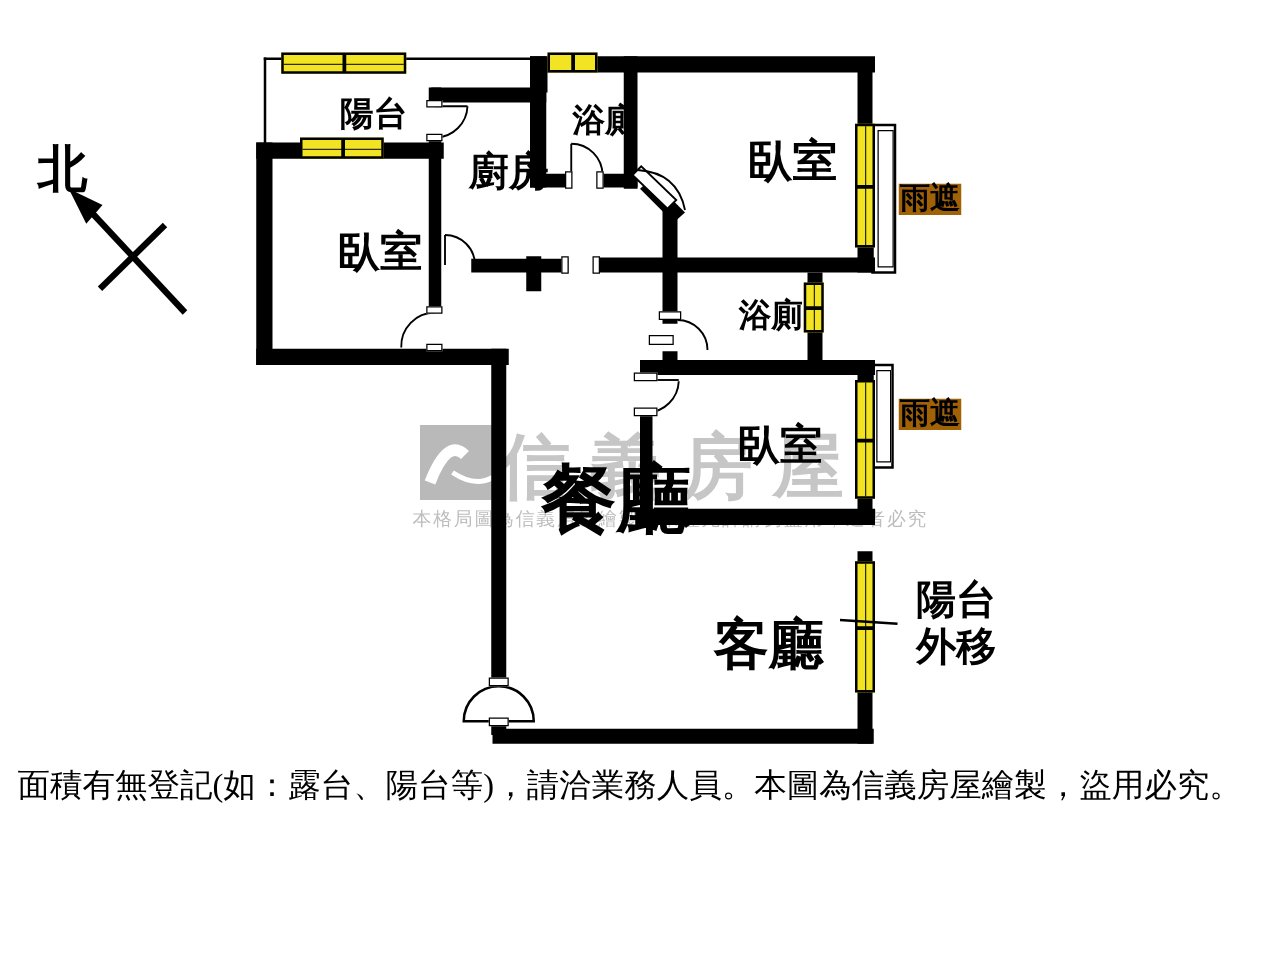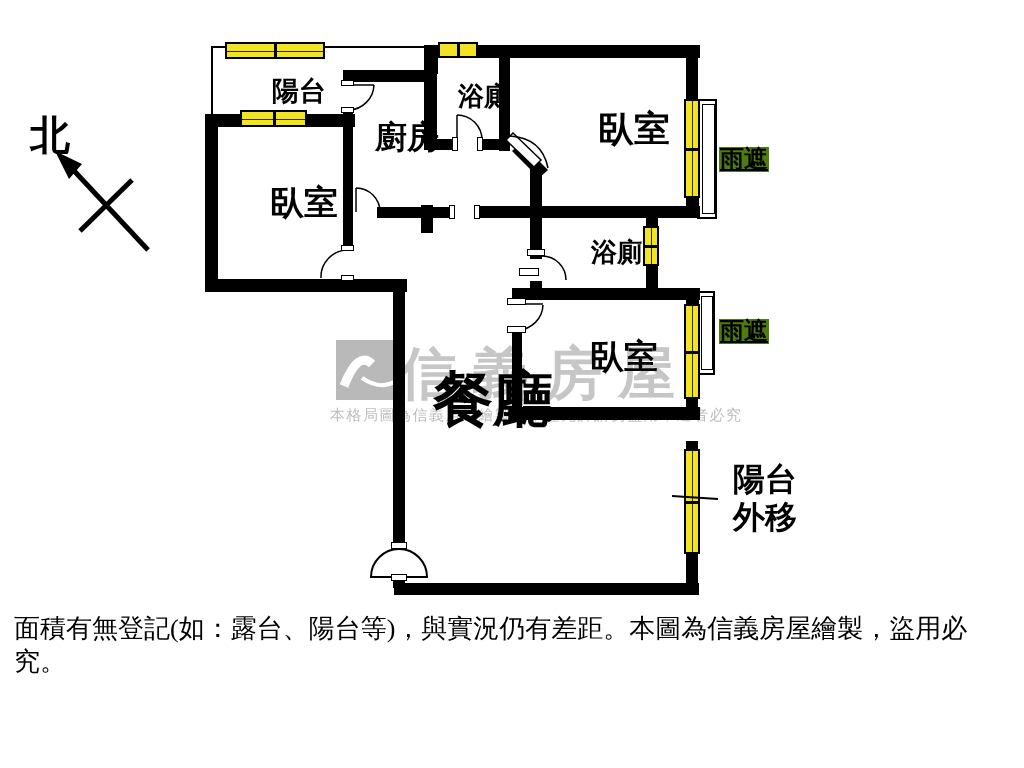--- a/index.html
+++ b/index.html
@@ -9,21 +9,21 @@
   .thin{position:absolute;background:var(--wall,#000);z-index:2;}
   .win{position:absolute;background:var(--winfill,#f2e422);border:2px solid #000;box-sizing:border-box;z-index:3;}
   .win .dvv{position:absolute;top:-1px;bottom:-1px;width:3px;left:50%;margin-left:-1px;background:#000;}
   .win .dvh{position:absolute;left:-1px;right:-1px;height:3px;top:50%;margin-top:-1px;background:#000;}
   .win .sash-h{position:absolute;left:0;right:0;height:1px;top:50%;background:#000;opacity:.8;}
   .win .sash-v{position:absolute;top:0;bottom:0;width:1px;left:50%;background:#000;opacity:.8;}
   .shelter{position:absolute;border:2px solid #000;background:#fff;box-sizing:border-box;z-index:1;}
   .shelter-in{position:absolute;border:1px solid #000;background:#fff;box-sizing:border-box;z-index:1;}
   .jamb{position:absolute;background:#fff;border:1px solid #000;box-sizing:border-box;z-index:4;}
   .lbl{position:absolute;color:#000;font-weight:bold;white-space:nowrap;z-index:5;line-height:1.05;margin-left:20px;}
-  .lbl.onwhite{background:#4d7c0f;padding:0 1px;text-decoration:underline;}
+  .lbl.onwhite{background:#a16207;padding:0 1px;}
   .wm-logo{position:absolute;left:336px;top:340px;width:64px;height:60px;background:var(--logobg,#b9b9b9);z-index:1;}
   .wm-big{position:absolute;left:399px;top:336px;font-size:57px;font-weight:bold;color:var(--wmtext,#c6c6c6);
           letter-spacing:16px;white-space:nowrap;z-index:1;}
   .wm-small{position:absolute;left:330px;top:406px;font-size:15px;color:var(--wmsmall,#bdbdbd);
             letter-spacing:1.5px;white-space:nowrap;z-index:1;}
   .disc{position:absolute;left:14px;top:612px;width:1000px;font-size:26px;color:#000;line-height:33px;z-index:5;}
   #symlayer{position:absolute;left:0;top:0;z-index:3;}
   .north{position:absolute;left:30px;top:108px;font-size:40px;font-weight:bold;z-index:5;}
 </style>
 </head>
@@ -161,20 +161,21 @@
   <div class="lbl" style="left:252px;top:77px;font-size:27px">陽台</div>
   <div class="lbl" style="left:250px;top:185px;font-size:34px">臥室</div>
   <div class="lbl" style="left:355px;top:121px;font-size:32px">廚房</div>
   <div class="lbl" style="left:438px;top:83px;font-size:26px">浴廁</div>
   <div class="lbl" style="left:578px;top:111px;font-size:36px">臥室</div>
   <div class="lbl onwhite" style="left:699px;top:147px;font-size:24px">雨遮</div>
   <div class="lbl" style="left:571px;top:239px;font-size:26px">浴廁</div>
   <div class="lbl" style="left:570px;top:339px;font-size:34px">臥室</div>
   <div class="lbl onwhite" style="left:699px;top:319px;font-size:24px">雨遮</div>
   <div class="lbl" style="left:413px;top:369px;font-size:60px">餐廳</div>
+  <div class="lbl" style="left:551px;top:493px;font-size:44px">客廳</div>
   <div class="lbl" style="left:713px;top:463px;font-size:32px">陽台</div>
   <div class="lbl" style="left:713px;top:501px;font-size:32px">外移</div>
 
   <div class="disc">
-    <div>面積有無登記(如：露台、陽台等)，與實況仍有差距。本圖為信義房屋繪製，盜用必究。</div>
+    <div>面積有無登記(如：露台、陽台等)，請洽業務人員。本圖為信義房屋繪製，盜用必究。</div>
   </div>
 
 </div>
 
 </body></html>

